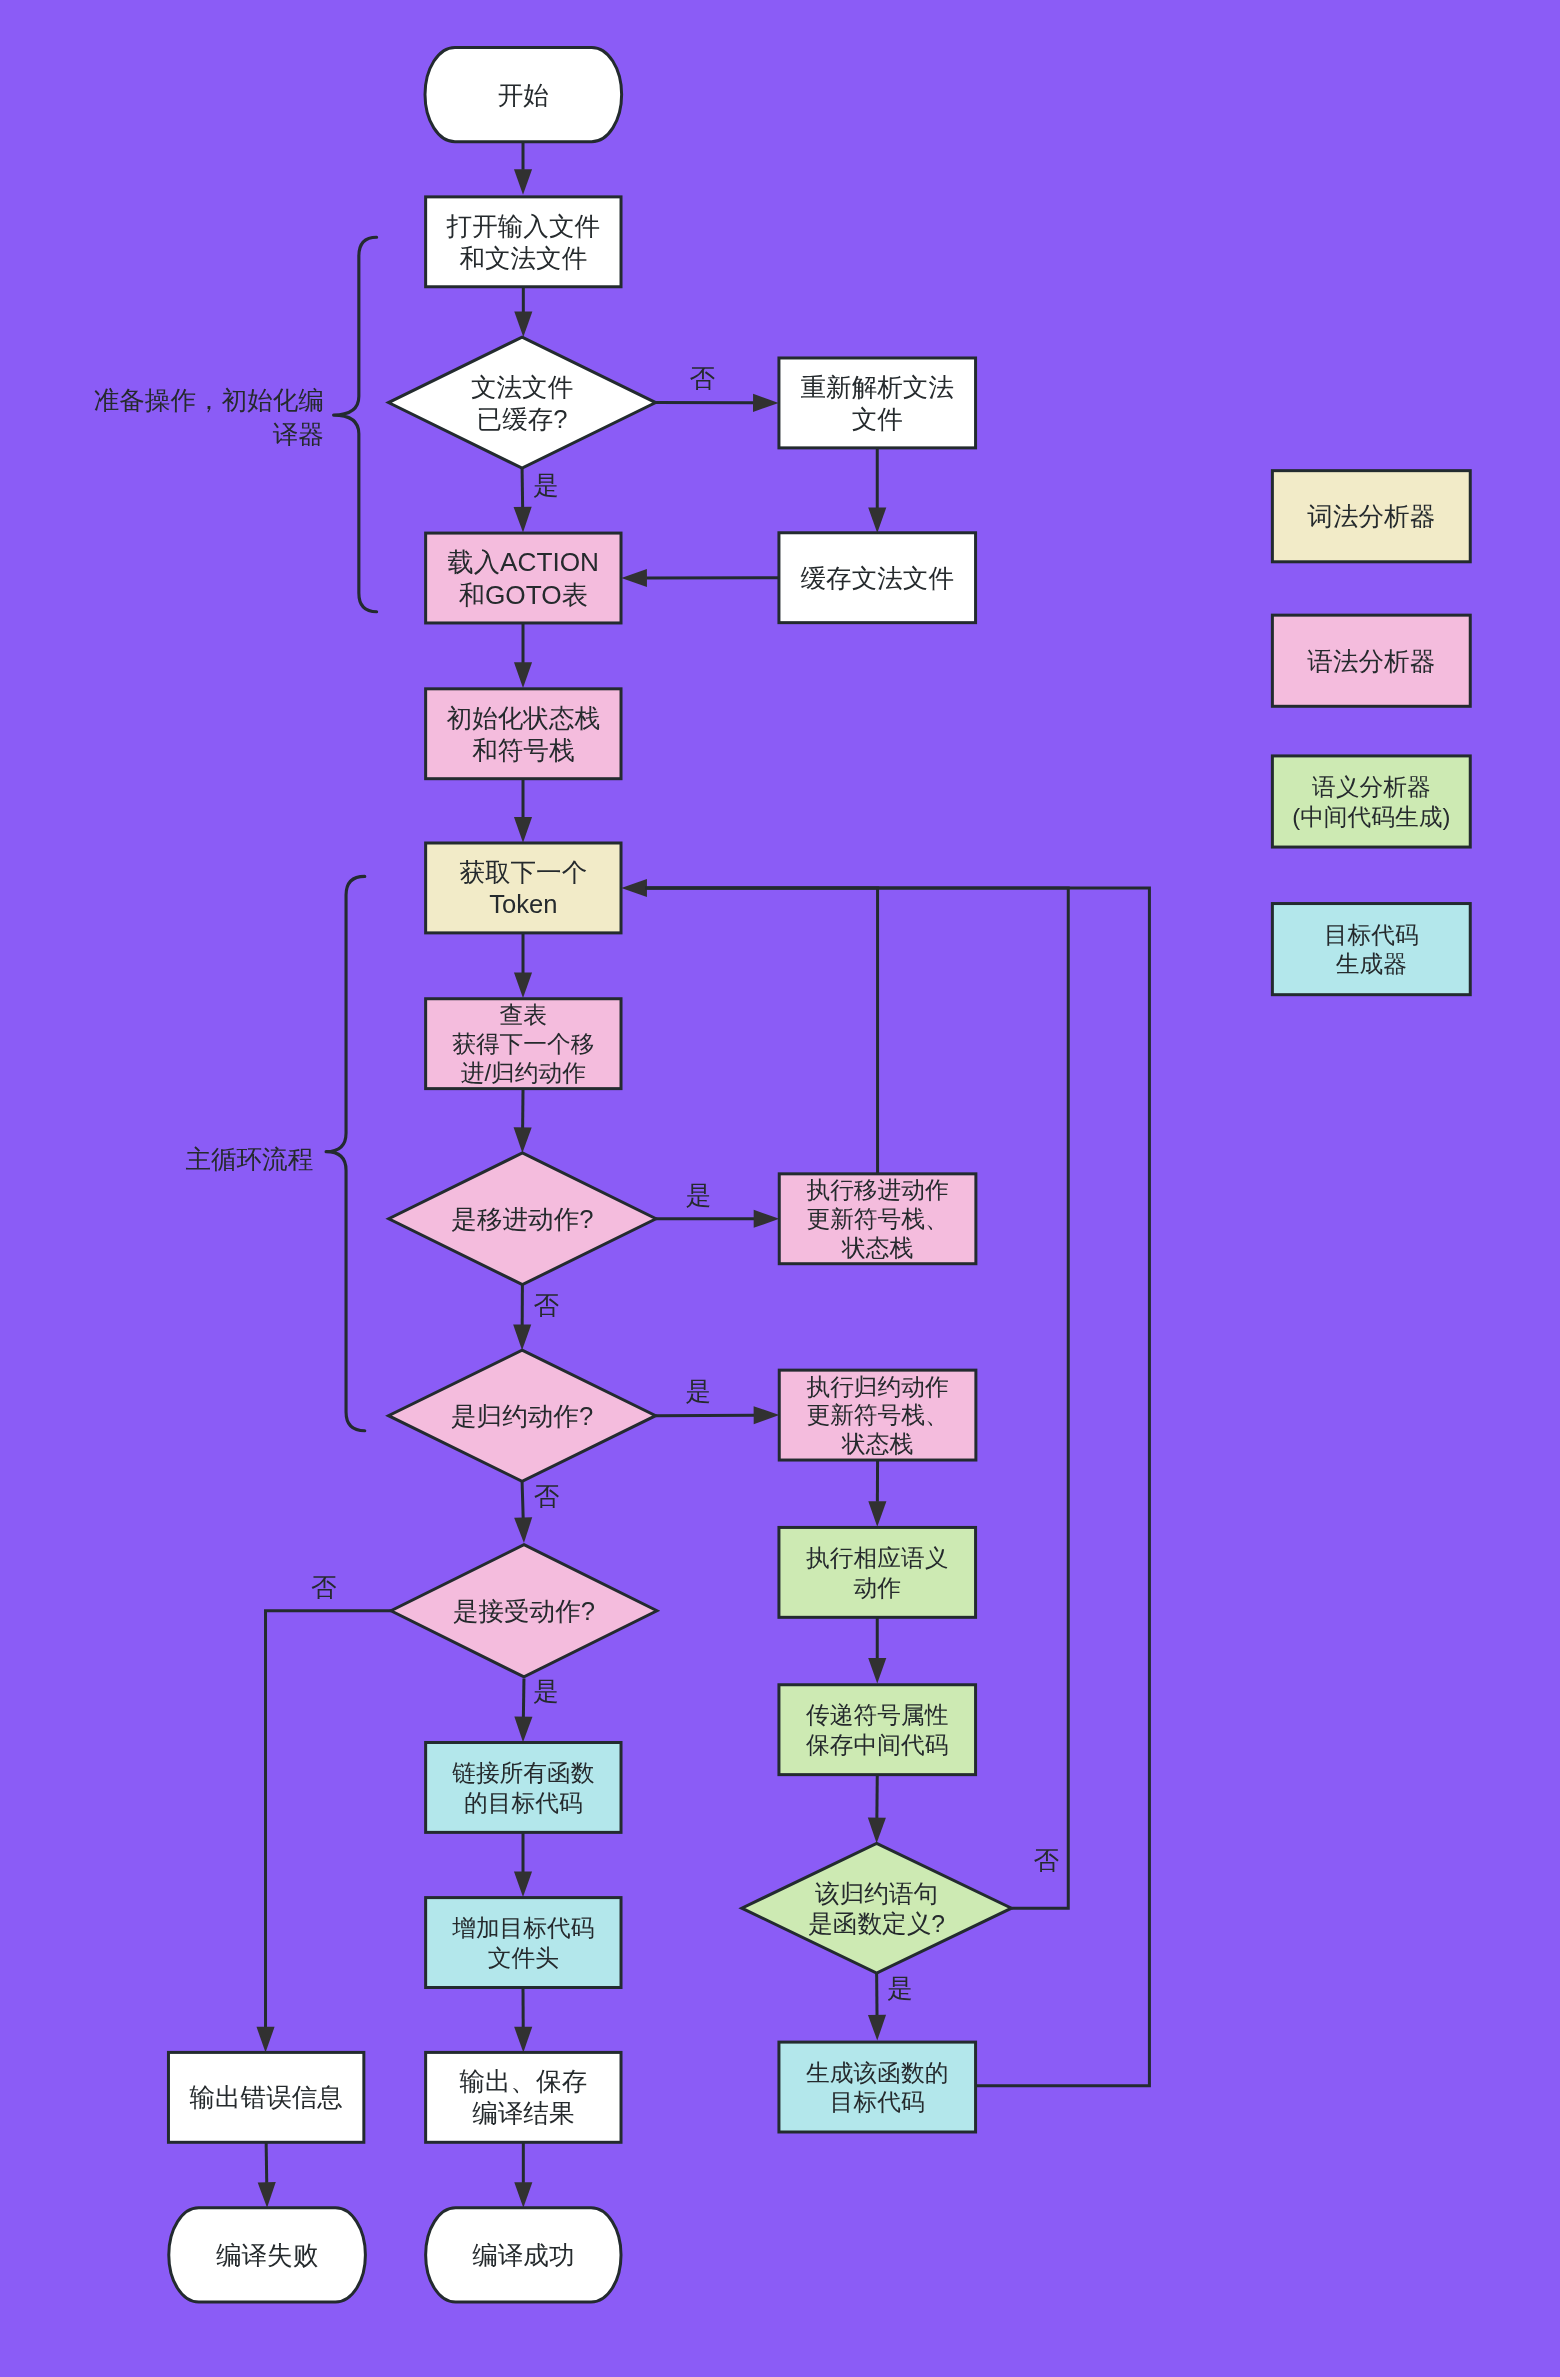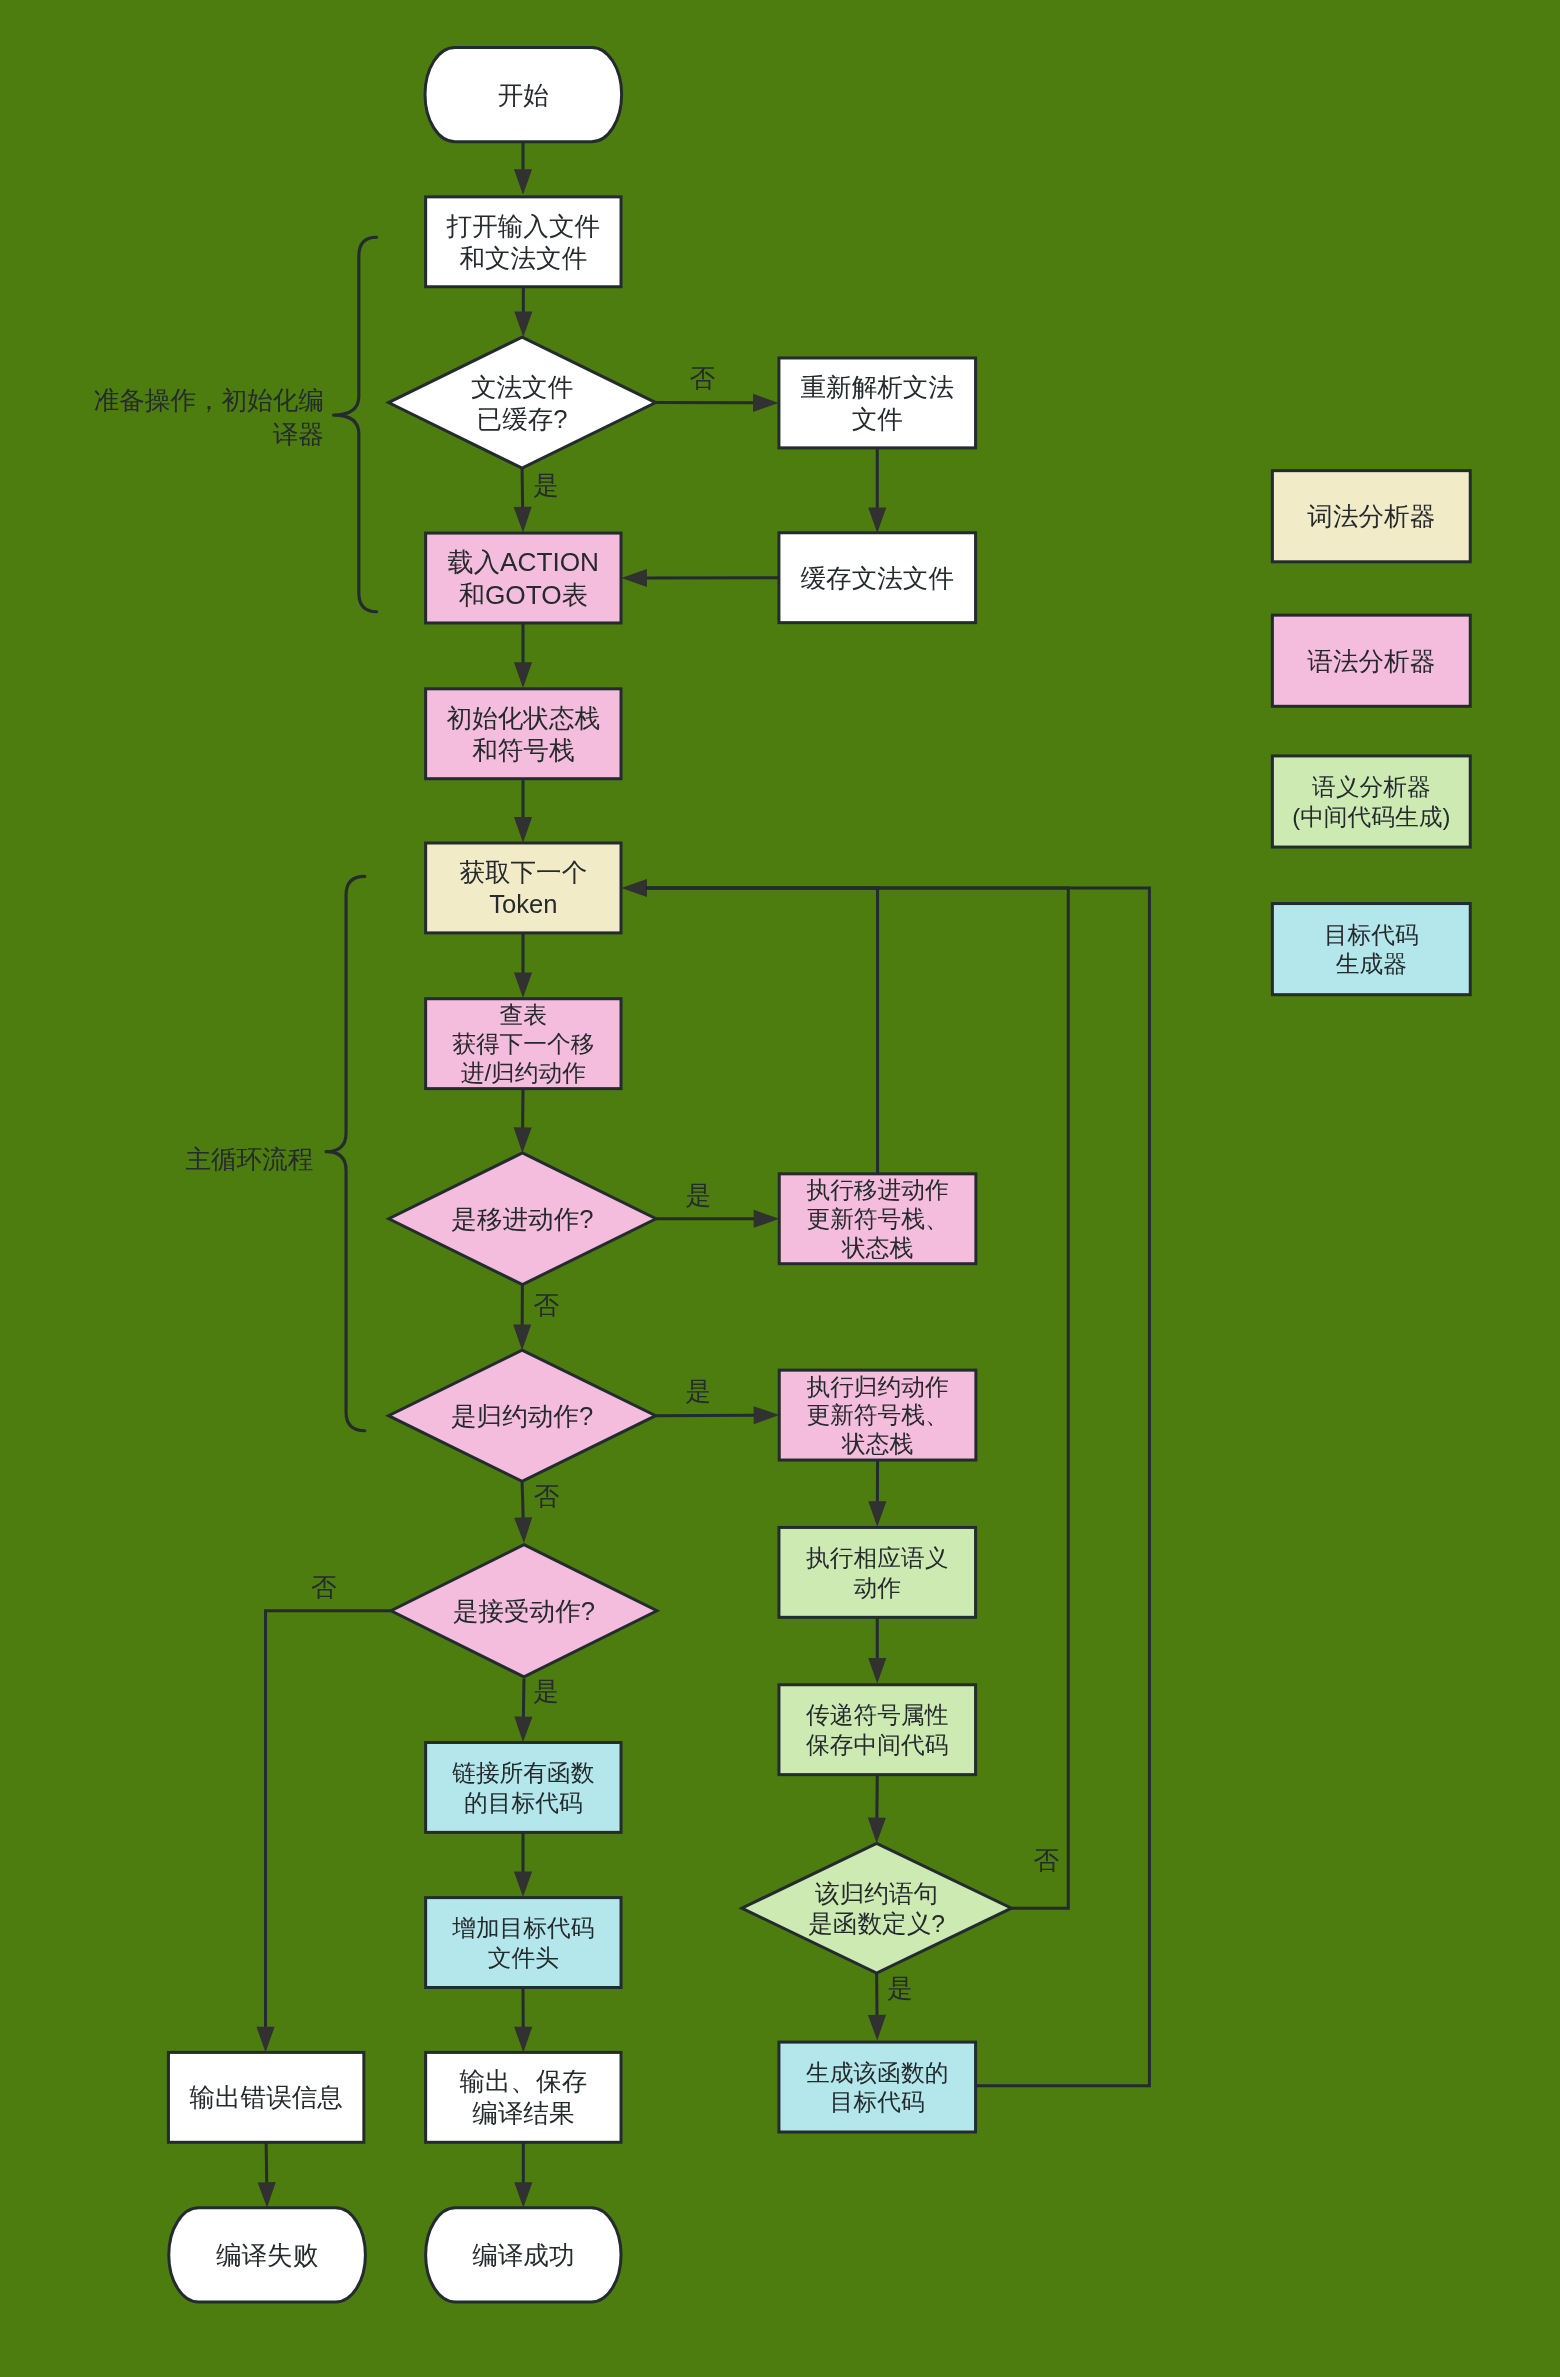--- a/index.html
+++ b/index.html
@@ -1,19 +1,19 @@
 <!DOCTYPE html>
 <html style="font-size:10px"><head>
 <meta charset="utf-8">
 <style>
   html,body{margin:0;padding:0;background:#ffffff;}
   body{width:1561px;height:2377px;overflow:hidden;
        font-family:"Liberation Sans",sans-serif;
        -webkit-font-smoothing:antialiased;}
-  #diagram{position:relative;width:1561px;height:2377px;background:#4d7c0f;}
+  #diagram{position:relative;width:1561px;height:2377px;background:#8b5cf6;}
   svg{display:block;shape-rendering:geometricPrecision;}
   svg text{-webkit-font-smoothing:antialiased;}
   #svgroot{transform:translateZ(0);}
   .nodeText{font-family:"Liberation Sans",sans-serif;fill:#252a2d;text-anchor:middle;}
   .edgeLabel{font-family:"Liberation Sans",sans-serif;fill:#252a2d;text-anchor:middle;}
   .groupLabel{font-family:"Liberation Sans",sans-serif;fill:#252a2d;text-anchor:end;}
   .shape{stroke:#232b2f;stroke-width:4.8;}
   .link{fill:none;stroke:#232b2f;stroke-width:4.8;stroke-linecap:butt;stroke-linejoin:miter;}
   .brace{fill:none;stroke:#232b2f;stroke-width:5;stroke-linecap:round;stroke-linejoin:round;}
 </style>

